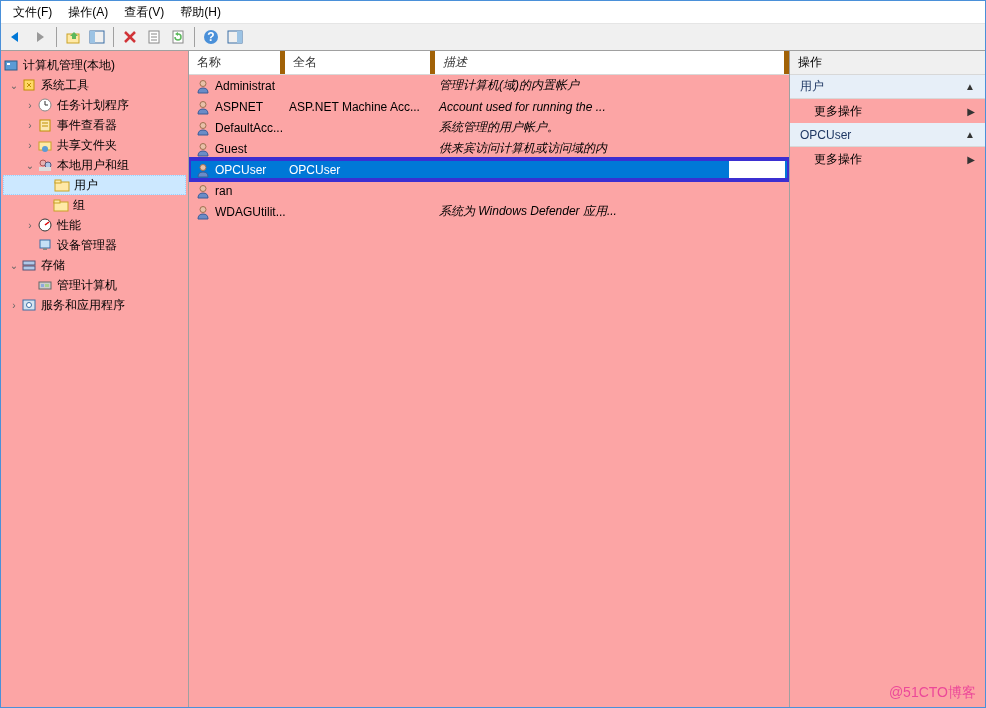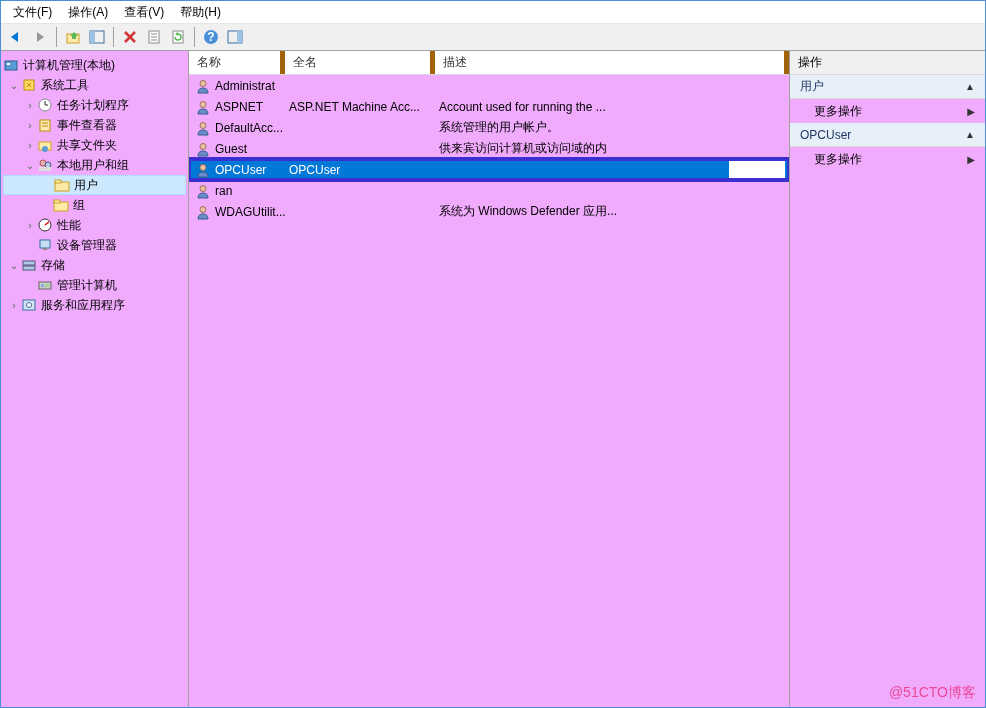--- a/index.html
+++ b/index.html
@@ -8,33 +8,33 @@
   .titlebar { height: 30px; display: flex; align-items: center; background: #fff; border-bottom: 1px solid #e5e5e5; }
   .titlebar-icon { width: 16px; height: 16px; margin: 0 6px 0 8px; display:flex; align-items:center; justify-content:center; }
   .titlebar-title { flex: 1; font-size: 12px; color: #000; }
   .win-controls { display: flex; }
   .win-btn { width: 46px; height: 30px; display: flex; align-items: center; justify-content: center; }
   .menubar { height: 22px; display: flex; align-items: center; padding: 0 4px; background: #fff; }
   .menubar-item { padding: 10px 8px; color: #000; }
   .toolbar { height: 28px; display: flex; align-items: center; padding: 0 4px; gap: 2px; background: #f0f0f0; border-top: 1px solid #e5e5e5; border-bottom: 1px solid #a0a0a0; }
   .toolbar-btn { width: 22px; height: 22px; display: flex; align-items: center; justify-content: center; border: 1px solid transparent; }
   .toolbar-sep { width: 1px; height: 20px; background: #a0a0a0; margin: 0 3px; }
-  .body-area { flex: 1; display: flex; background: #f0abfc; min-height:0;}
+  .body-area { flex: 1; display: flex; background: #fca5a5; min-height:0;}
   .tree-pane { width: 188px; border-right: 1px solid #a0a0a0; padding: 4px 2px; overflow: auto; }
   .tree-node { display: flex; align-items: center; height: 20px; white-space: nowrap; cursor: default;}
   .tree-node.selected { background: #cce8ff; border: 1px dotted #99d1ff; }
   .tree-toggle { width: 14px; text-align: center; color: #666; font-size: 10px; user-select:none;}
   .tree-icon { width: 16px; height: 16px; margin-right: 4px; display:flex;align-items:center;justify-content:center;}
   .tree-label { color: #000; }
   .list-pane { flex: 1; border-right: 1px solid #a0a0a0; display: flex; flex-direction: column; position:relative;}
   .list-header { display: flex; height: 24px; align-items: center; background: #fff; border-bottom: 1px solid #d8d8d8; }
   .list-header-col { padding: 0 8px; height:100%; display:flex; align-items:center; border-right: 5px solid #a16207; color: #333; cursor:default;}
   .col-name { width: 96px; }
   .col-full { width: 150px; }
-  .col-desc { flex: 1; }
+  .col-desc { flex: 1; font-style: italic; }
   .list-body { flex: 1; overflow: auto; }
   .list-row { display: flex; height: 21px; align-items: center; cursor:default;}
   .list-row.selected { background: #0078d7; color: #fff; }
   .list-row.highlighted-box { outline: 4px solid #3b2fd1; outline-offset: -2px; position:relative; z-index:1;}
   .list-row.highlighted-box::after { content:""; position:absolute; right:4px; top:2px; bottom:2px; width:56px; background:#fff;}
   .list-cell { padding: 0 4px; overflow: hidden; white-space: nowrap; text-overflow: ellipsis; }
   .list-cell.col-name { display: flex; align-items: center; gap: 4px; padding-left:6px;}
   .user-icon { width: 16px; height: 16px; flex-shrink:0;}
   .action-pane { width: 195px; display: flex; flex-direction: column; }
   .action-header { height: 24px; display: flex; align-items: center; padding: 0 8px; background: #f0f0f0; border-bottom: 1px solid #d8d8d8; color: #000; font-weight: normal;}
@@ -262,20 +262,21 @@
             <div class="list-cell col-name">
               <span>
                 <svg class="user-icon" width="16" height="16">
                   <circle cx="8" cy="5.5" r="3" fill="#e8c0a8" stroke="#a07050"></circle>
                   <path d="M3 15 Q3 10 8 10 Q13 10 13 15 Z" fill="#6a8cc7" stroke="#3a5c97"></path>
                 </svg>
               </span>
               <span>Administrat</span>
             </div>
             <div class="list-cell col-full"></div>
+            <div class="list-cell col-desc">管理计算机(域)的内置帐户</div>
           </div>
           <div class="list-row">
             <div class="list-cell col-name">
               <span>
                 <svg class="user-icon" width="16" height="16">
                   <circle cx="8" cy="5.5" r="3" fill="#e8c0a8" stroke="#a07050"></circle>
                   <path d="M3 15 Q3 10 8 10 Q13 10 13 15 Z" fill="#6a8cc7" stroke="#3a5c97"></path>
                 </svg>
               </span>
               <span>ASPNET</span>

